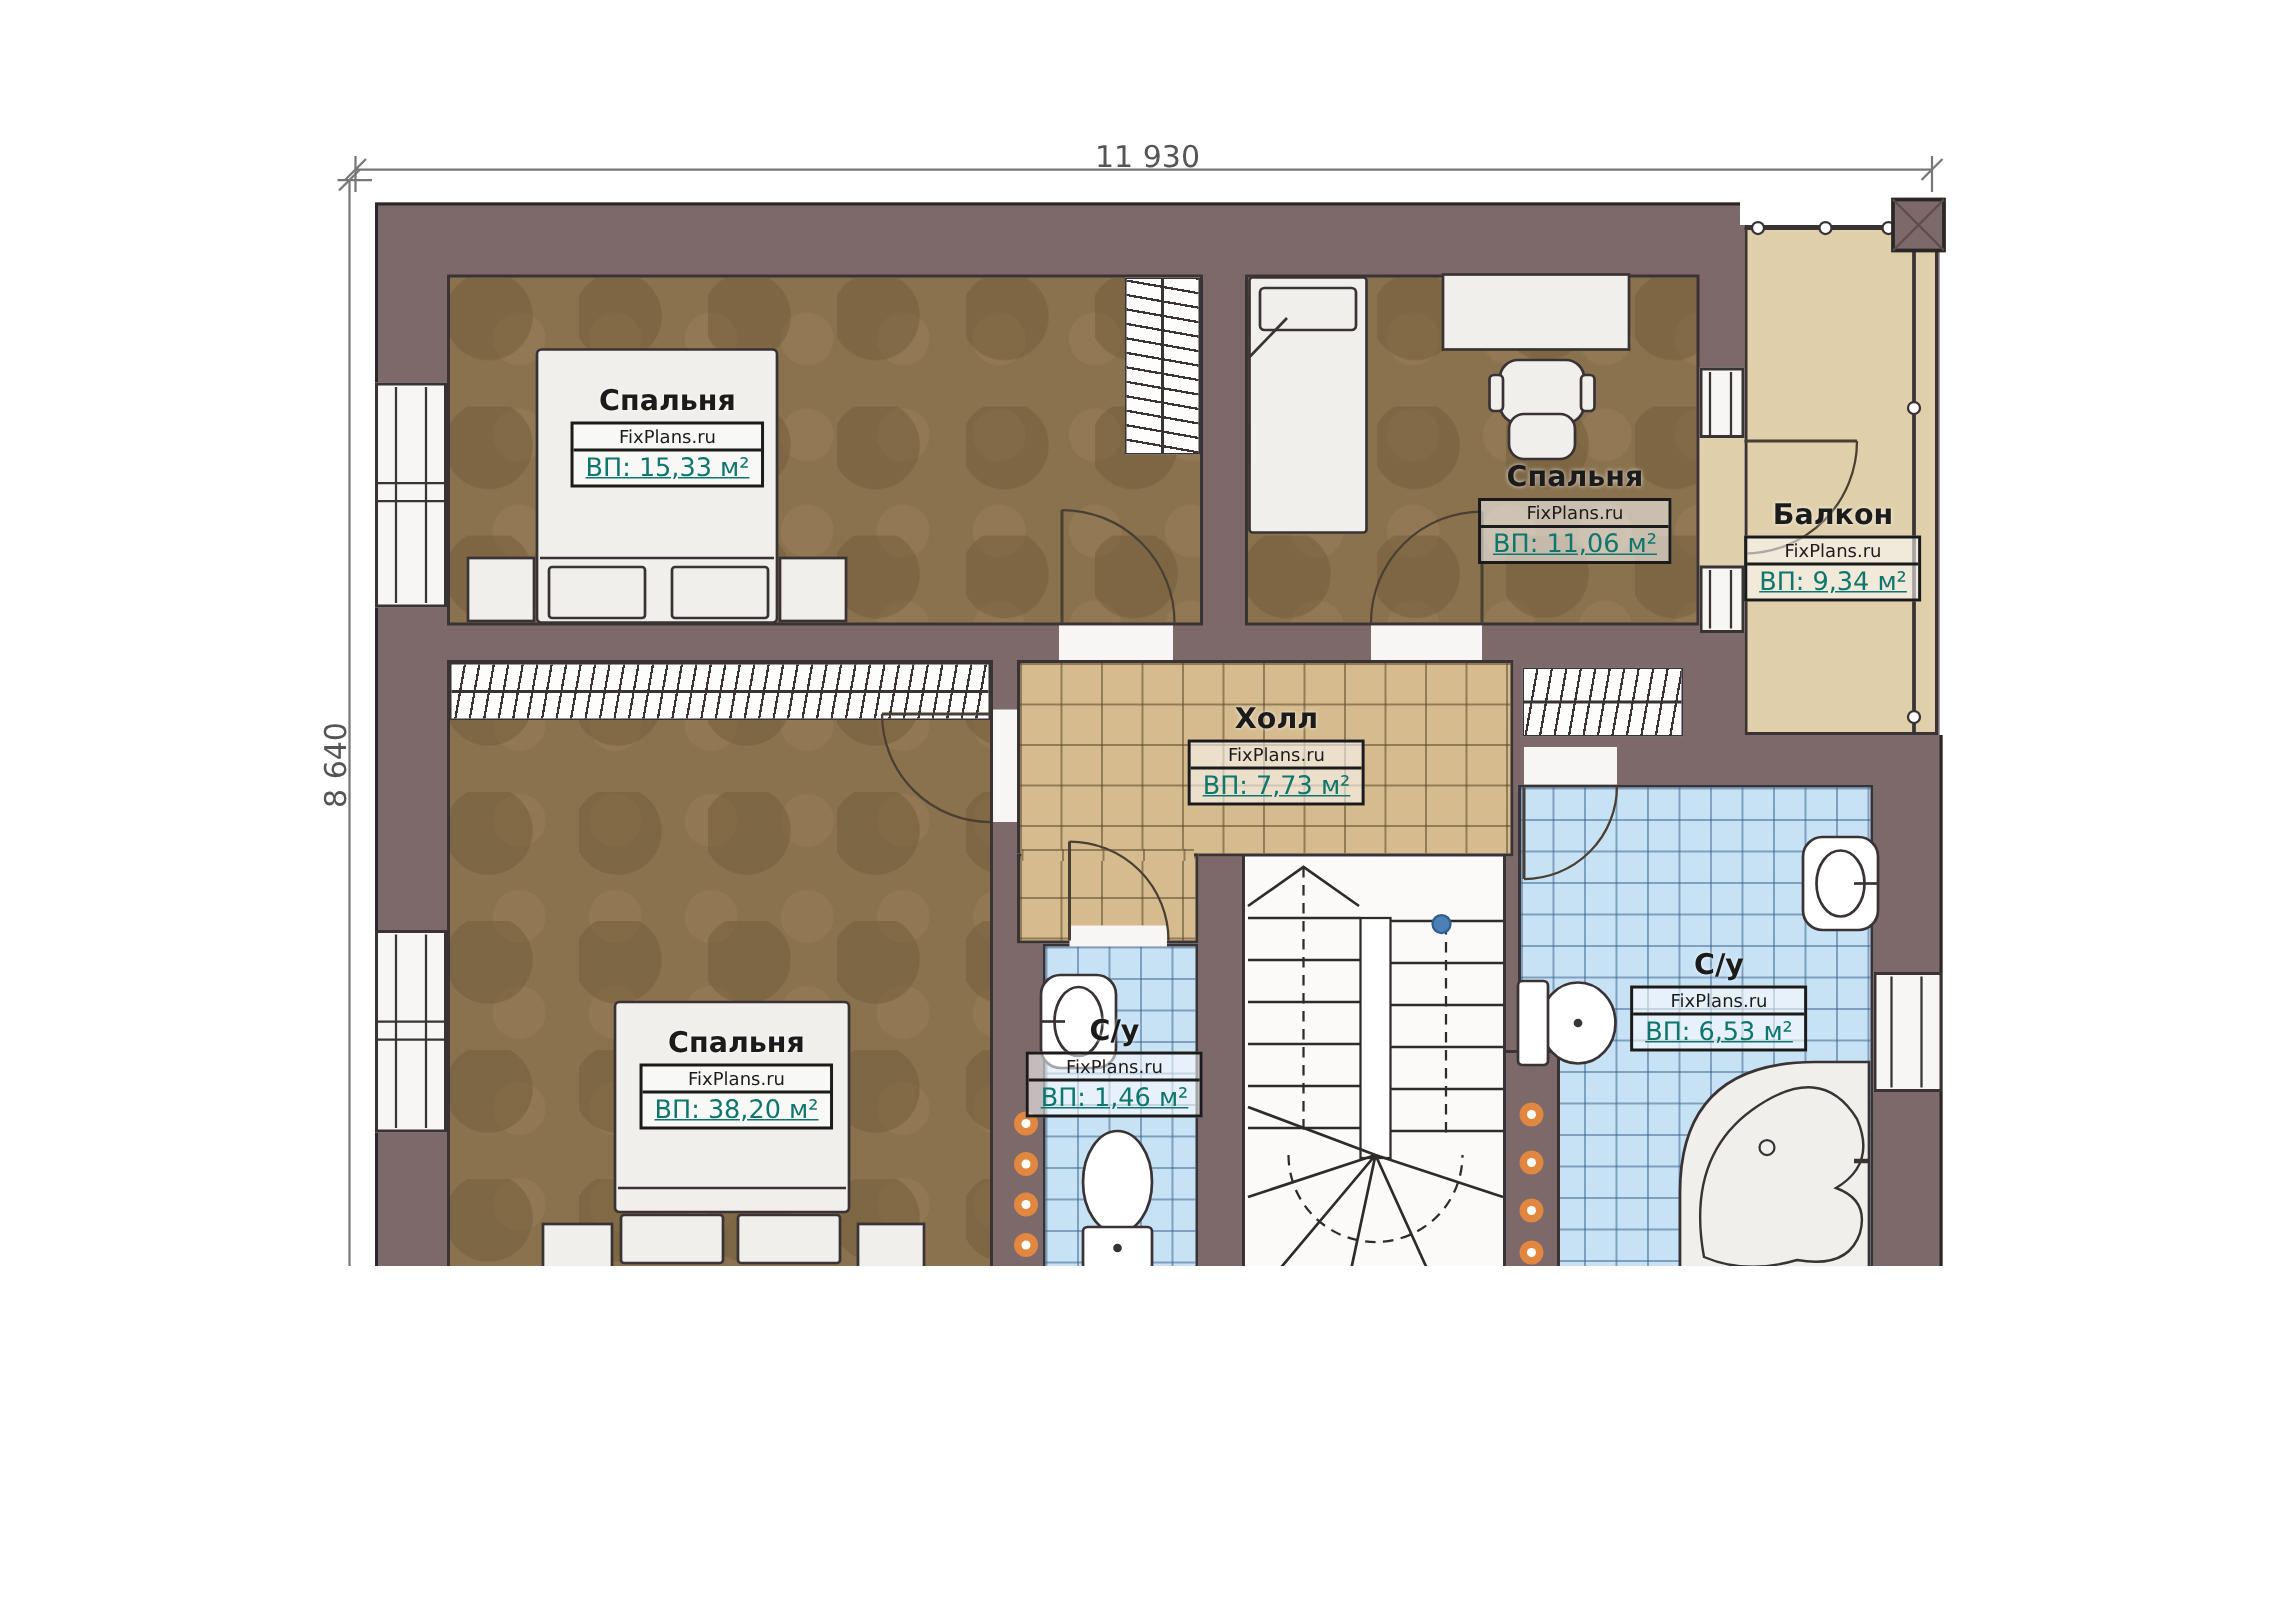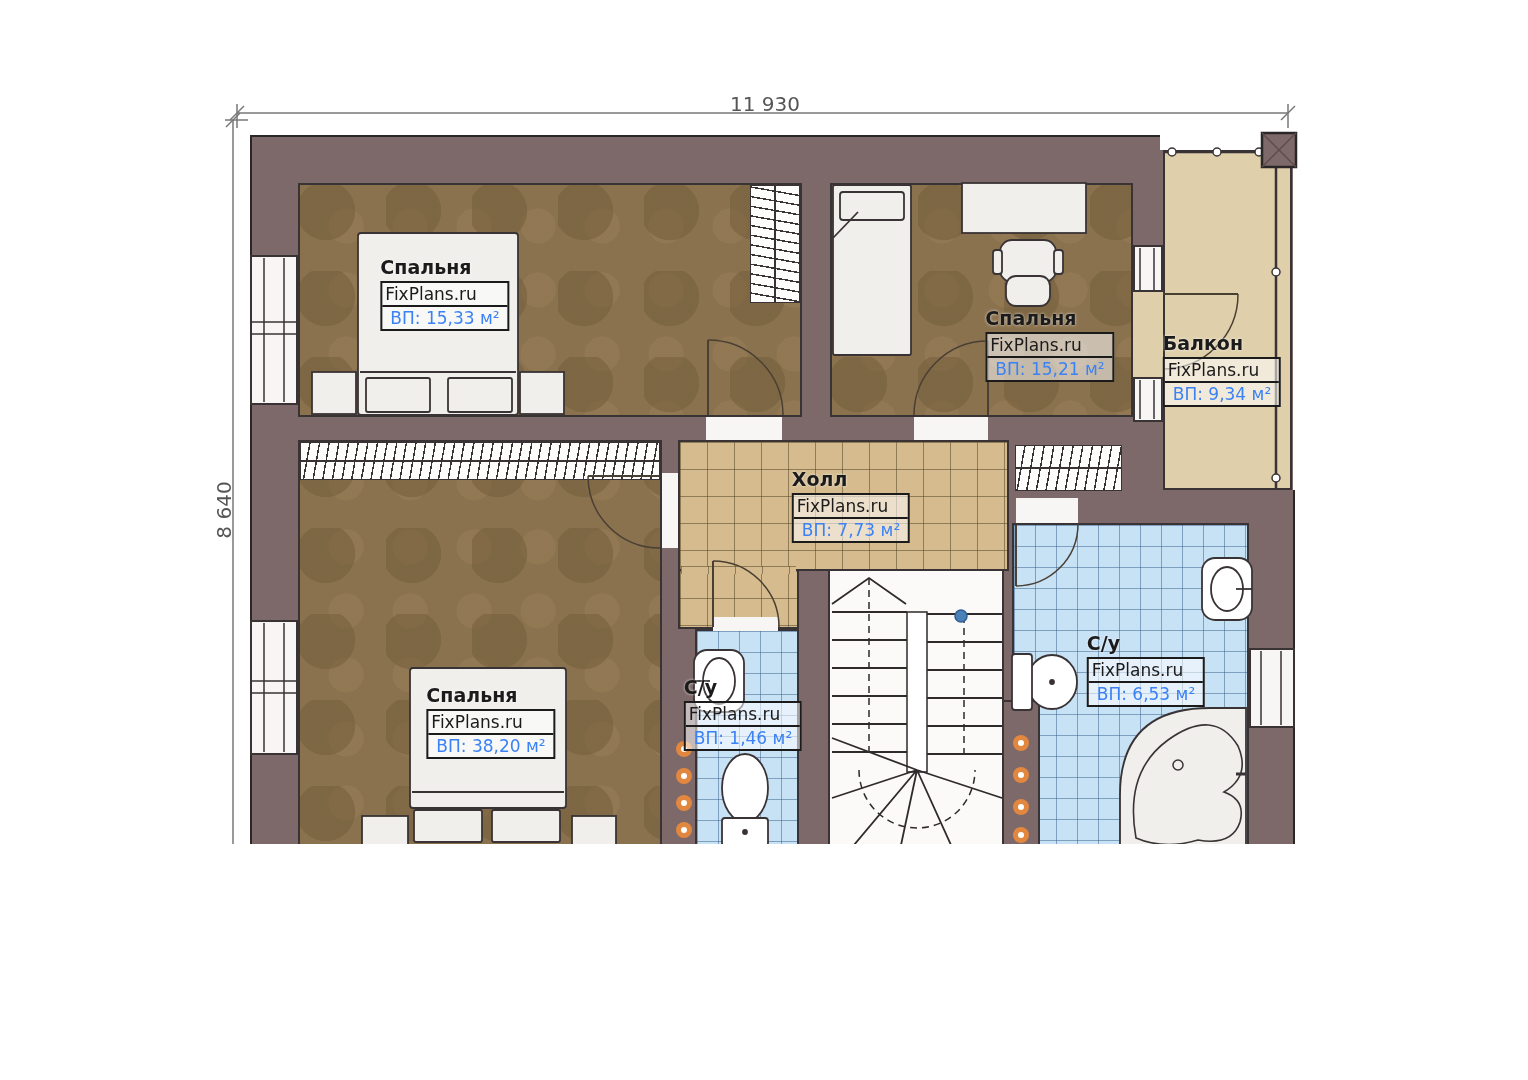--- a/index.html
+++ b/index.html
@@ -33,26 +33,26 @@
     background-size:27px 27px;}
   .whitecover{background:#ffffff;}
   .hatch{background-color:#fdfdfb;border:1.5px solid #3a3335;}
   .hatch-h{background-image:linear-gradient(#3a3335,#3a3335),
     repeating-linear-gradient(100deg, transparent 0 8px, #3a3335 8px 9.5px);
     background-size:100% 2px,auto;background-position:0 center,0 0;background-repeat:no-repeat,repeat;}
   .hatch-v{background-image:linear-gradient(#3a3335,#3a3335),
     repeating-linear-gradient(10deg, transparent 0 8px, #3a3335 8px 9.5px);
     background-size:2px 100%,auto;background-position:center 0,0 0;background-repeat:no-repeat,repeat;}
   
-  .room-label{position:absolute;transform:translateX(-50%);text-align:left;z-index:30;}
+  .room-label{position:absolute;transform:translateX(-50%);text-align:center;z-index:30;}
   .room-name{font-size:19px;font-weight:bold;color:#1c1b1b;white-space:nowrap;margin-bottom:3px;
              text-shadow:0 0 3px rgba(255,255,255,.8);}
   .area-box{display:inline-block;border:2px solid #1c1b1b;background:rgba(255,255,255,.55);}
-  .area-box .wm{font-size:17px;color:#1c1b1b;padding:1px 3px;white-space:nowrap;}
-  .area-box .ar{font-size:17px;color:#3b82f6;padding:1px 8px;border-top:2px solid #1c1b1b;white-space:nowrap;}
+  .area-box .wm{font-size:12px;color:#1c1b1b;padding:1px 3px;white-space:nowrap;}
+  .area-box .ar{font-size:17px;color:#0f766e;padding:1px 8px;border-top:2px solid #1c1b1b;white-space:nowrap;text-decoration:underline;}
   .dim{position:absolute;font-size:20px;color:#555;z-index:30;white-space:nowrap;}
   #dim-left{transform:rotate(-90deg);transform-origin:center;}
   #linework{position:absolute;left:0;top:0;z-index:20;pointer-events:none;}
   .z10{z-index:10;} .z12{z-index:12;} .z14{z-index:14;}
 </style>
 </head>
 <body>
 
 <div id="stage">
 
@@ -269,21 +269,21 @@
     <div class="area-box">
       <div class="wm">FixPlans.ru</div>
       <div class="ar">ВП: 15,33 м²</div>
     </div>
   </div>
 
   <div class="room-label" style="left:1050px;top:307px;">
     <div class="room-name">Спальня</div>
     <div class="area-box">
       <div class="wm">FixPlans.ru</div>
-      <div class="ar">ВП: 15,21 м²</div>
+      <div class="ar">ВП: 11,06 м²</div>
     </div>
   </div>
 
   <div class="room-label" style="left:1222px;top:332px;">
     <div class="room-name">Балкон</div>
     <div class="area-box">
       <div class="wm">FixPlans.ru</div>
       <div class="ar">ВП: 9,34 м²</div>
     </div>
   </div>

